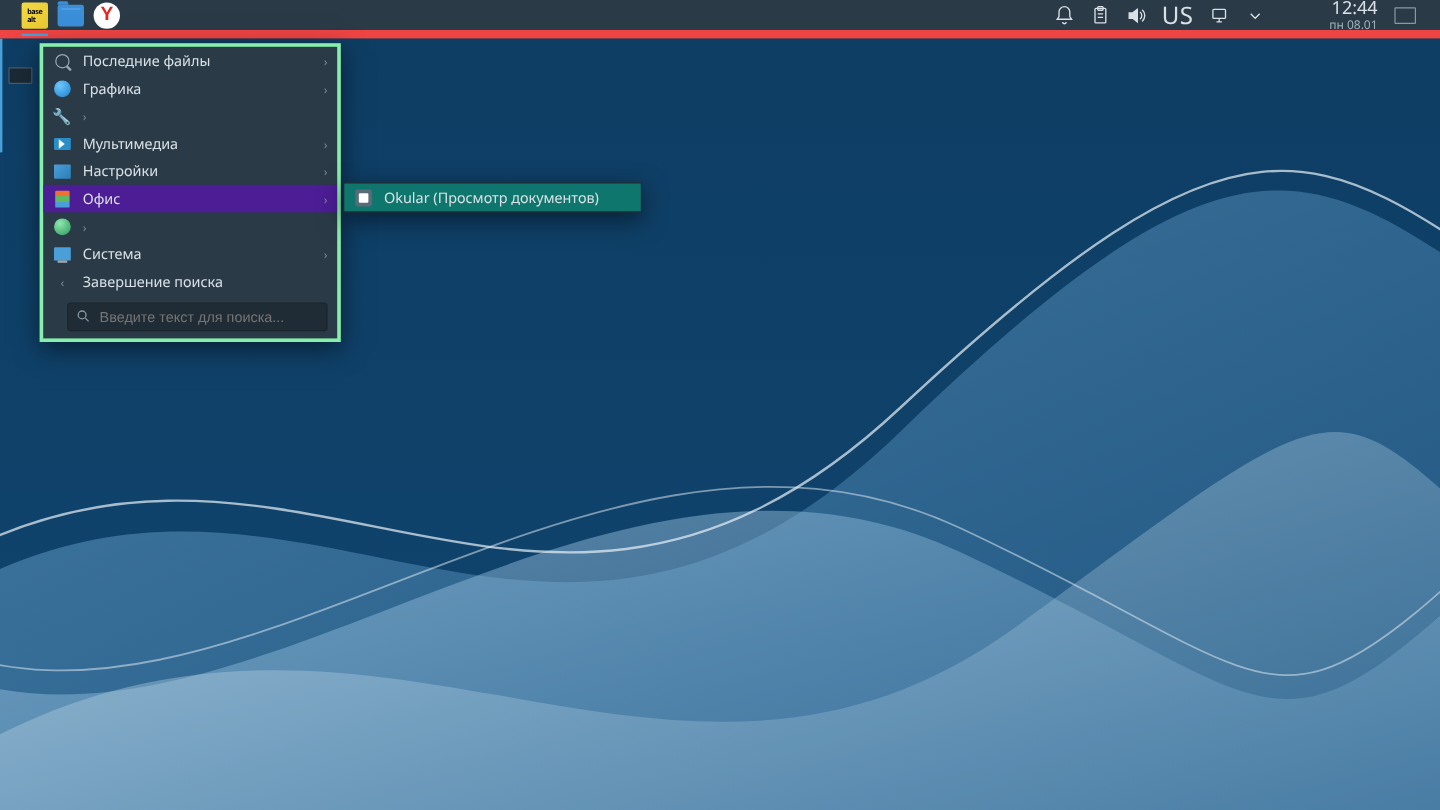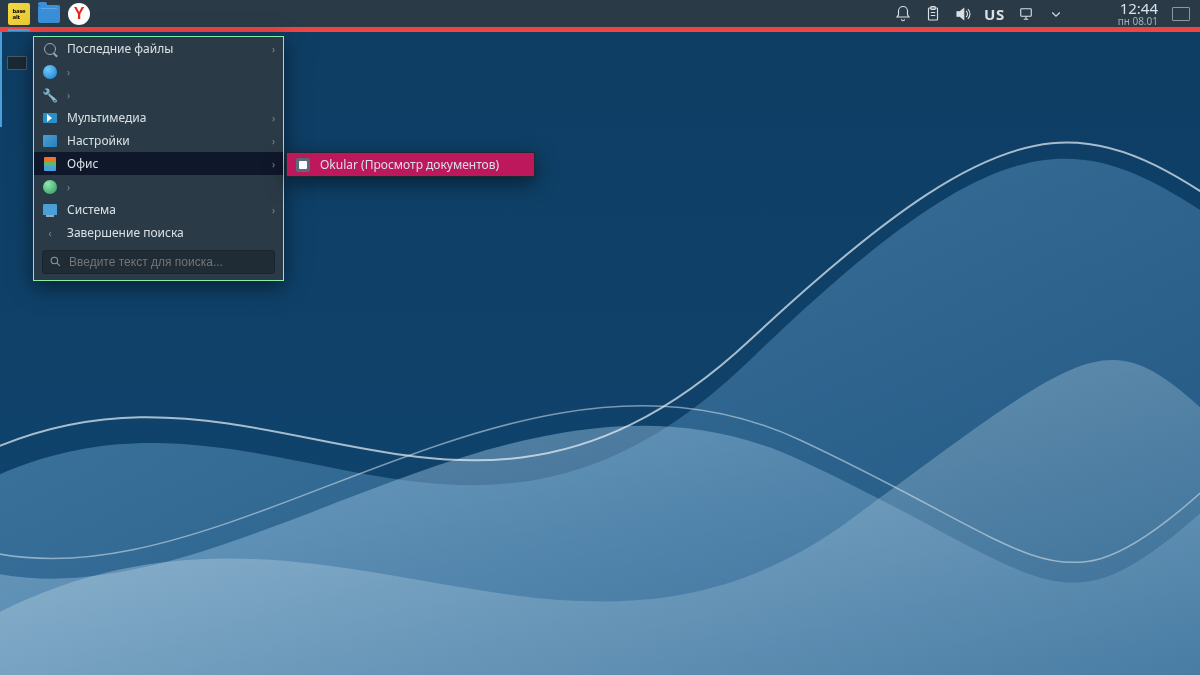--- a/index.html
+++ b/index.html
@@ -12,21 +12,21 @@
   position: relative;
 }
 
 
 .wallpaper { position: absolute; inset: 0; z-index: 0; }
 
 
 .taskbar {
   position: absolute; top: 0; left: 0; right: 0; height: 32px;
   background: #2a3b47; display: flex; align-items: center;
-  padding: 0 6px; z-index: 10; border-bottom: 5px solid #ef4444;
+  padding: 0 16px; z-index: 10; border-bottom: 7px solid #ef4444;
 }
 .taskbar .left, .taskbar .right { display: flex; align-items: center; gap: 4px; }
 .taskbar .spacer { flex: 1; }
 .taskbar-icon {
   width: 26px; height: 26px; display: flex; align-items: center;
   justify-content: center; border-radius: 3px; position: relative;
 }
 .taskbar-icon.active::after {
   content: ""; position: absolute; bottom: -4px; left: 2px; right: 2px;
   height: 2px; background: #4a9fd8;
@@ -47,68 +47,68 @@
 .yandex-icon{
   width:22px;height:22px;border-radius:50%;background:#fff;
   color:#e52620;font-weight:bold;font-size:16px;display:flex;
   align-items:center;justify-content:center;font-family:Arial;
 }
 
 .tray-item{
   display:flex;align-items:center;height:26px;padding:0 4px;
   color:#d9e0e6;
 }
-.tray-text{font-size:15px;font-weight:700;letter-spacing:0.5px;}
+.tray-text{font-size:20px;font-weight:400;letter-spacing:0.5px;}
 .clock{display:flex;flex-direction:column;align-items:flex-end;line-height:1;padding:0 6px;}
 .clock .time{font-size:15px;margin-left:41px;}
 .clock .date{font-size:10px;color:#a0b0bc;}
 
 
 .running-strip{
   position:absolute;left:0;top:32px;width:32px;z-index:9;
 }
 .running-app{
   width:32px;height:95px;border-left:2px solid #4a9fd8;
   display:flex;align-items:flex-start;justify-content:center;padding-top:24px;
 }
 .thumb{width:20px;height:14px;background:#1a2a35;border:1px solid #4a5b67;border-radius:1px;}
 
 
 .app-menu{
   position:absolute;left:33px;top:36px;width:251px;z-index:20;
-  background:#2a3b47;border:1px solid #86efac;
+  background:#2a3b47;border:3px solid #86efac;
   box-shadow:0 6px 20px rgba(0,0,0,0.5);
   overflow:hidden;
 }
 .menu-item{
   height:23px;display:flex;align-items:center;padding:0 8px;gap:9px;
   cursor:pointer;color:#d9e0e6;font-size:12px;
 }
-.menu-item.selected{background:#0f172a;}
+.menu-item.selected{background:#4c1d95;}
 .menu-item .mi-icon{width:16px;height:16px;flex:0 0 16px;display:flex;align-items:center;justify-content:center;}
 .menu-item .mi-label{flex:1;}
 .menu-item .chevron{color:#7a8a96;font-size:10px;}
 .menu-item.back .chevron-back{color:#7a8a96;font-size:10px;}
-.menu-search-row{padding:6px 8px;}
+.menu-search-row{padding:6px 8px;margin-left:12px;}
 .menu-search{
   width:100%;height:24px;background:#202c35;border:1px solid #1a242c;
   border-radius:3px;color:#d9e0e6;padding:0 8px 0 26px;font-size:12px;
   outline:none;
 }
 .menu-search-wrap{position:relative;}
 .menu-search-wrap .search-ico{position:absolute;left:7px;top:5px;color:#7a8a96;}
 
 
 .submenu{
   position:absolute;left:286px;top:152px;width:249px;z-index:20;
   background:#2a3b47;border:1px solid #1e2a33;
   box-shadow:0 6px 20px rgba(0,0,0,0.5);
 }
 .submenu .menu-item{height:23px;}
-.submenu .menu-item.hov{background:#be185d;}
+.submenu .menu-item.hov{background:#0f766e;}
 .ico-search{width:12px;height:12px;border:1.5px solid #9aa8b3;border-radius:50%;position:relative;}
 .ico-search::after{content:"";position:absolute;width:5px;height:1.5px;background:#9aa8b3;bottom:-2px;right:-3px;transform:rotate(45deg);}
 .ico-globe{background:radial-gradient(circle at 35% 30%,#6fc8ff,#1a7fc8);border-radius:50%;width:14px;height:14px;}
 .ico-wrench{color:#aab6bf;font-size:13px;}
 .ico-media{background:#2a8fc8;width:14px;height:10px;border-radius:1px;position:relative;}
 .ico-media::after{content:"";position:absolute;left:4px;top:1px;border-left:5px solid #fff;border-top:4px solid transparent;border-bottom:4px solid transparent;}
 .ico-settings{background:linear-gradient(135deg,#4a9fd8,#2a7fb8);width:14px;height:12px;border-radius:1px;}
 .ico-office{background:linear-gradient(#f07030 33%,#60b860 33% 66%,#4a9fd8 66%);width:12px;height:14px;border-radius:1px;}
 .ico-net{background:radial-gradient(circle at 35% 30%,#8fe8b0,#2a9858);border-radius:50%;width:14px;height:14px;}
 .ico-system{background:#4a9fd8;width:14px;height:11px;border-radius:1px 1px 0 0;position:relative;}
@@ -217,20 +217,21 @@
     <span class="mi-icon">
         <span class="ico-search"></span>
       </span>
     <span class="mi-label">Последние файлы</span>
     <span class="chevron">›</span>
   </div>
   <div class="menu-item">
     <span class="mi-icon">
         <span class="ico-globe"></span>
       </span>
+    <span class="mi-label">Графика</span>
     <span class="chevron">›</span>
   </div>
   <div class="menu-item">
     <span class="mi-icon ico-wrench">🔧</span>
     <span class="chevron">›</span>
   </div>
   <div class="menu-item">
     <span class="mi-icon">
         <span class="ico-media"></span>
       </span>

